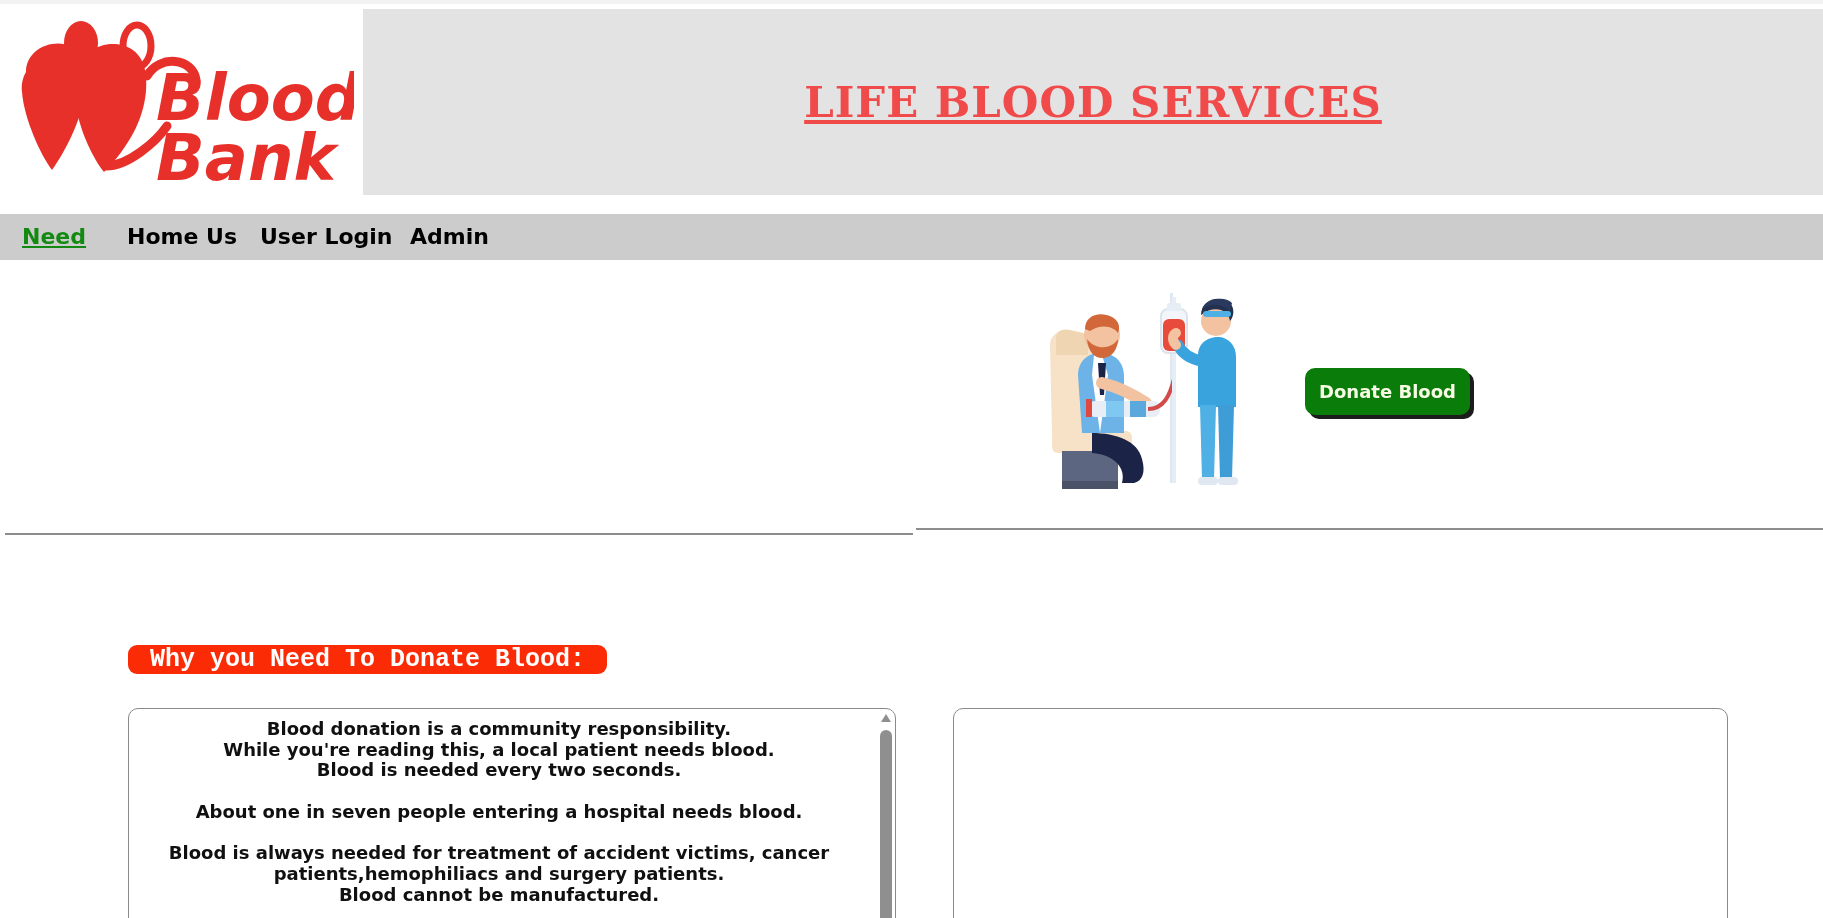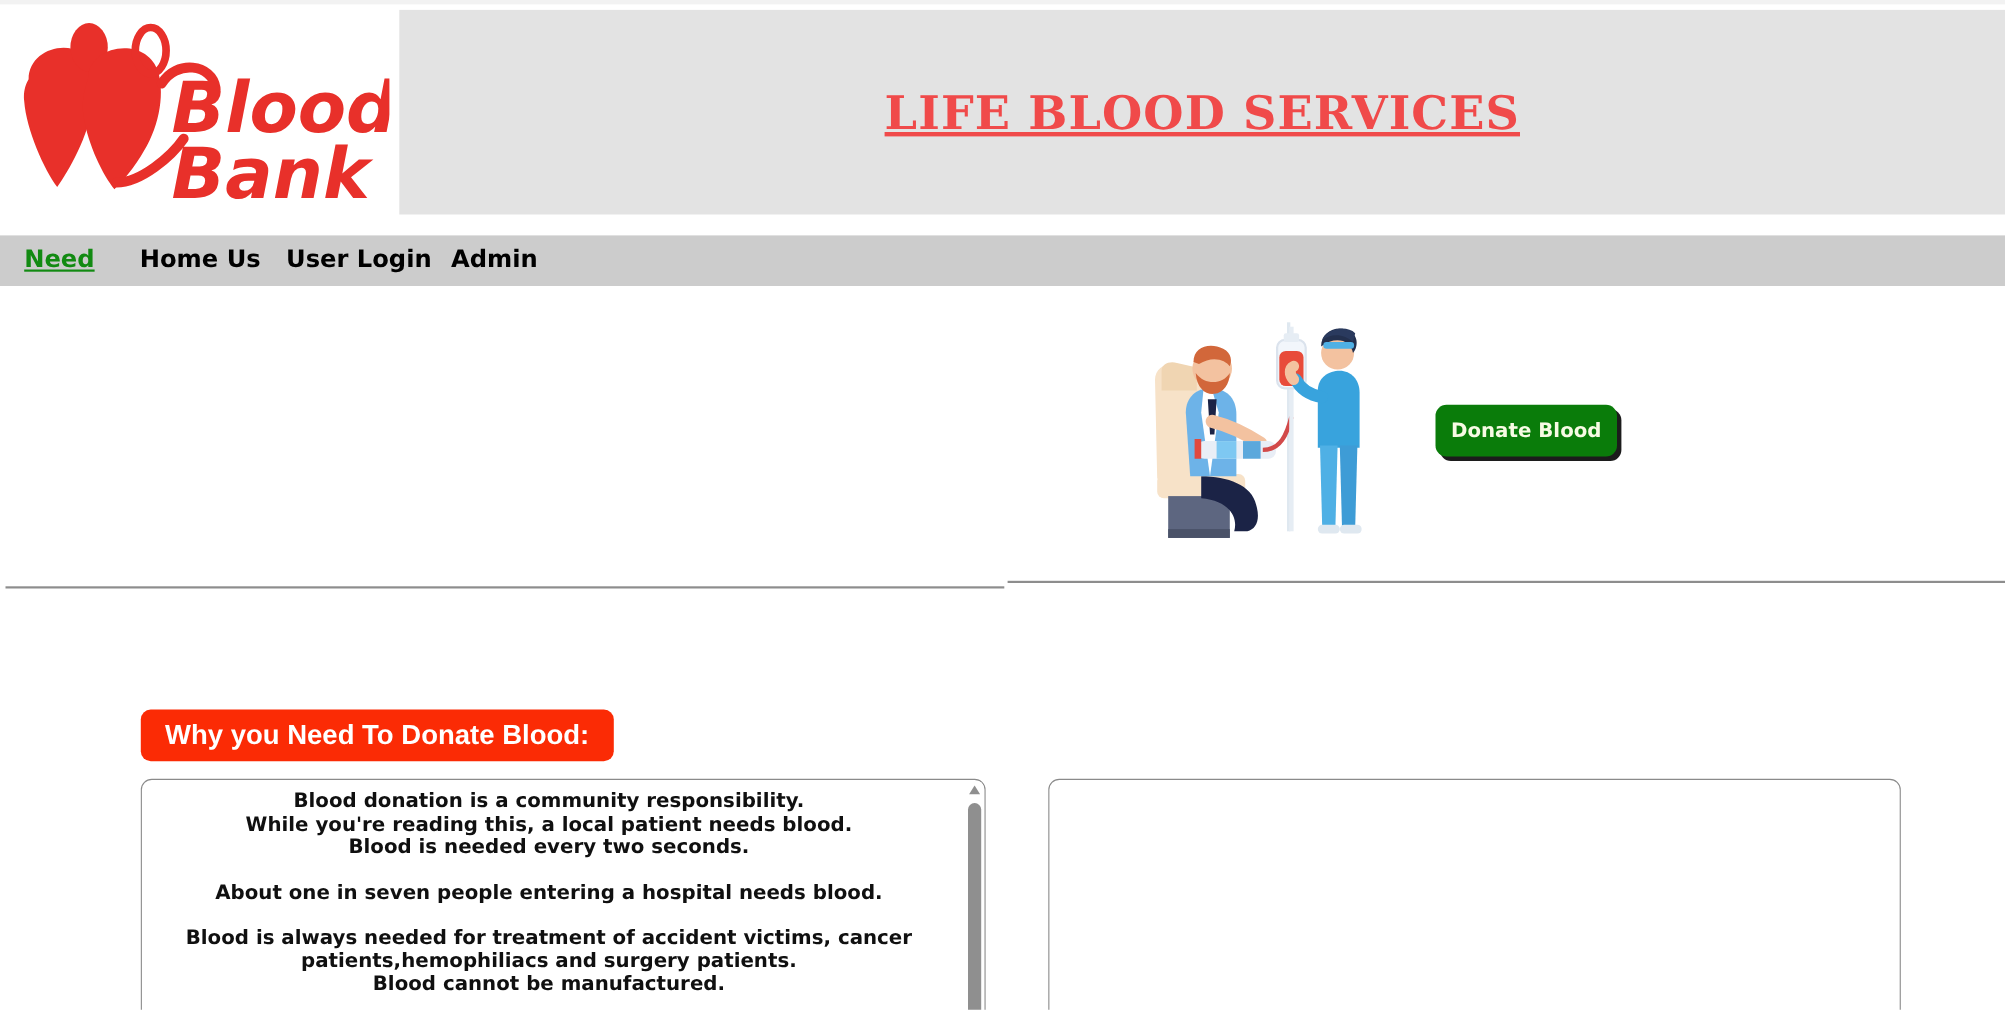--- a/index.html
+++ b/index.html
@@ -121,26 +121,26 @@
   }
   .hr-right {
     position: absolute; left: 916px; top: 528px;
     width: 907px; height: 0;
     border-top: 2px solid #8d8d8d;
   }
 
   
   .panel-heading {
     position: absolute;
-    height: 47px;
+    height: 29px;
     border-radius: 9px;
     display: flex; align-items: center;
     padding: 0 22px;
     color: #ffffff;
-    font-family: Liberation Sans, sans-serif;
+    font-family: Liberation Mono, monospace;
     font-size: 25px;
     font-weight: 700;
     white-space: nowrap;
   }
   .heading-donate {
     left: 128px; top: 645px;
     background: #fb2b05;
   }
   .heading-events {
     left: 953px; top: 645px;

